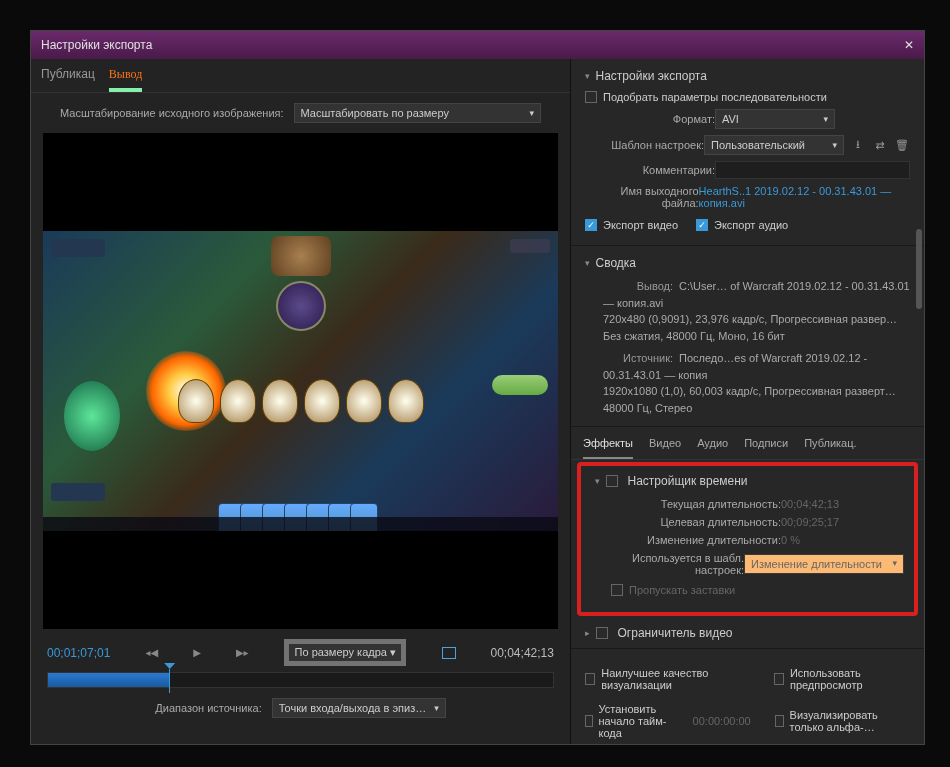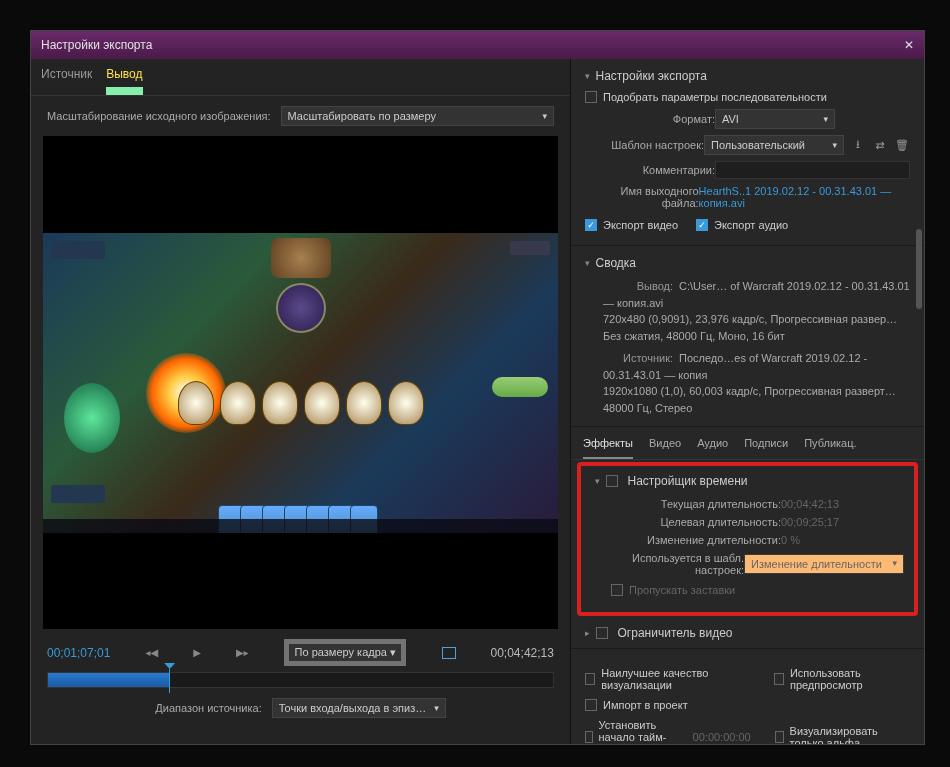--- a/index.html
+++ b/index.html
@@ -6,22 +6,22 @@
 body { background: #0a0a0a; width: 950px; height: 767px; overflow: hidden; position: relative; }
 .window { position: absolute; top: 30px; left: 30px; width: 895px; height: 715px; background: #232323; border: 1px solid #444; }
 .titlebar { height: 28px; background: linear-gradient(to bottom,#6a2a6a,#4a1a4a); display: flex; align-items: center; padding: 0 10px; justify-content: space-between; }
 .titlebar span { color: #e0e0e0; font-size: 12px; }
 .close-btn { color: #ccc; font-size: 13px; cursor: pointer; }
 .body { display: flex; height: calc(100% - 28px); }
 .left-panel { width: 540px; background: #232323; display: flex; flex-direction: column; border-right: 1px solid #111; }
 .right-panel { flex: 1; background: #272727; display: flex; flex-direction: column; overflow: hidden; }
 .tabs { display: flex; padding: 8px 10px 0; gap: 14px; border-bottom: 1px solid #333; }
 .tab { color: #999; font-size: 12px; padding-bottom: 6px; cursor: pointer; }
-.tab.active { color: #fde047; border-bottom: 8px solid #86efac; }
-.scale-row { display: flex; align-items: center; gap: 10px; padding: 10px 16px; font-size: 11px; color: #aaa; }
+.tab.active { color: #f97316; border-bottom: 4px solid #86efac; font-family: Liberation Serif, serif; }
+.scale-row { display: flex; align-items: center; gap: 10px; padding: 10px 29px; font-size: 11px; color: #aaa; }
 .select { background: #333; border: 1px solid #444; color: #ccc; font-size: 11px; padding: 3px 6px; display: flex; align-items: center; justify-content: space-between; min-width: 160px; cursor: pointer; }
 .select::after { content: "▾"; margin-left: 8px; font-size: 9px; }
 .preview { flex: 1; background: #000; margin: 0 12px; position: relative; display: flex; align-items: center; justify-content: center; }
 .preview-img { width: 100%; height: 300px; background: linear-gradient(135deg,#1a3a5a 0%,#2a5a3a 30%,#3a2a1a 50%,#1a3a5a 70%,#2a1a3a 100%); position: relative; overflow: hidden; }
 .game-ui { position:absolute; inset:0; }
 .game-top { position:absolute; top:5px; left:50%; transform:translateX(-50%); width:60px; height:40px; background:radial-gradient(circle,#a88050,#604020); border-radius:8px; }
 .game-hero-top { position:absolute; top:50px; left:50%; transform:translateX(-50%); width:50px; height:50px; background:radial-gradient(circle,#5a4a8a,#2a1a4a); border-radius:50%; border:2px solid #886; }
 .game-board { position:absolute; top:45%; left:10%; right:10%; height:70px; display:flex; justify-content:center; gap:6px; align-items:center; }
 .game-board .minion { width:36px; height:44px; background:radial-gradient(circle,#ffe,#a85); border-radius:50% 50% 40% 40%; border:1px solid #640; }
 .game-explosion { position:absolute; top:40%; left:20%; width:80px; height:80px; background:radial-gradient(circle,#fff,#ffcc44 30%,#ff6600 60%,transparent 75%); border-radius:50%; }
@@ -80,21 +80,21 @@
 
 <div class="window">
   <div class="titlebar">
     <span>Настройки экспорта</span>
     <span class="close-btn">✕</span>
   </div>
   <div class="body">
 
     <div class="left-panel">
       <div class="tabs">
-        <div class="tab">Источник</div>
+        <div class="tab">Публикац</div>
         <div class="tab active">Вывод</div>
       </div>
       <div class="scale-row">
         <span>Масштабирование исходного изображения:</span>
         <div class="select" style="flex:1">
             <span>Масштабировать по размеру</span>
           </div>
       </div>
       <div class="preview">
         <div class="preview-img">
@@ -257,24 +257,20 @@
         <div class="two-col-chk">
           <div class="chk-row">
               <span class="checkbox"></span>
               <span>Наилучшее качество визуализации</span>
             </div>
           <div class="chk-row">
               <span class="checkbox"></span>
               <span>Использовать предпросмотр</span>
             </div>
         </div>
-        <div class="chk-row">
-            <span class="checkbox"></span>
-            <span>Импорт в проект</span>
-          </div>
         <div class="two-col-chk">
           <div class="chk-row">
               <span class="checkbox"></span>
               <span>Установить начало тайм-кода</span>
               <span style="color:#666;margin-left:4px">00:00:00:00</span>
             </div>
           <div class="chk-row">
               <span class="checkbox"></span>
               <span>Визуализировать только альфа-…</span>
             </div>

